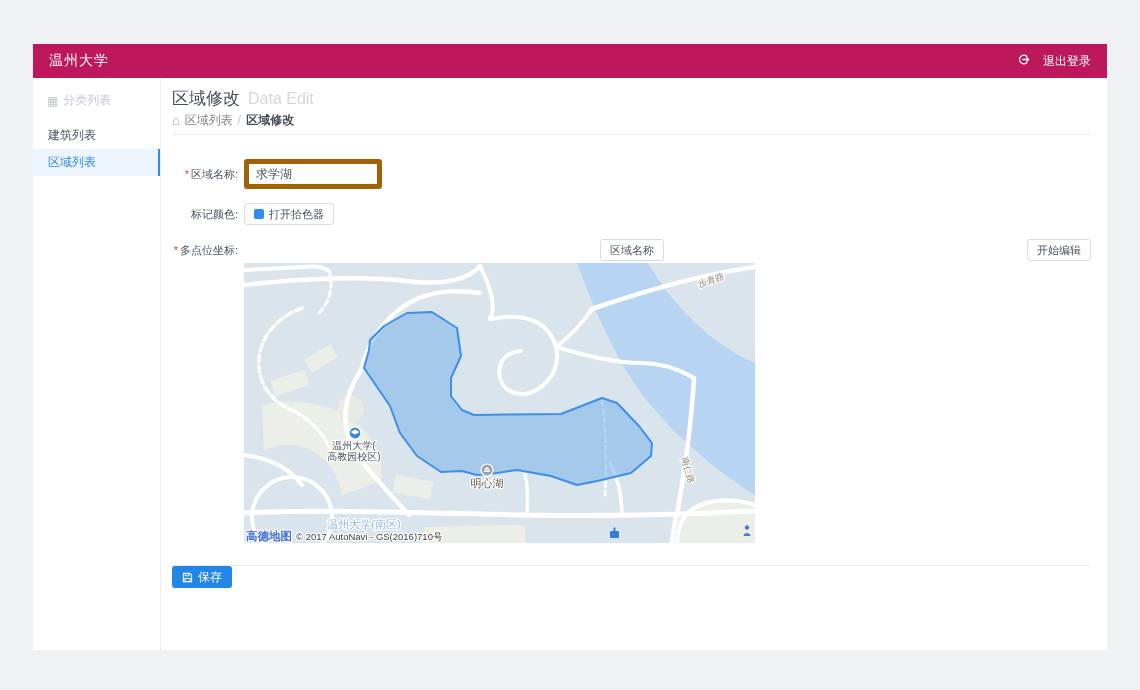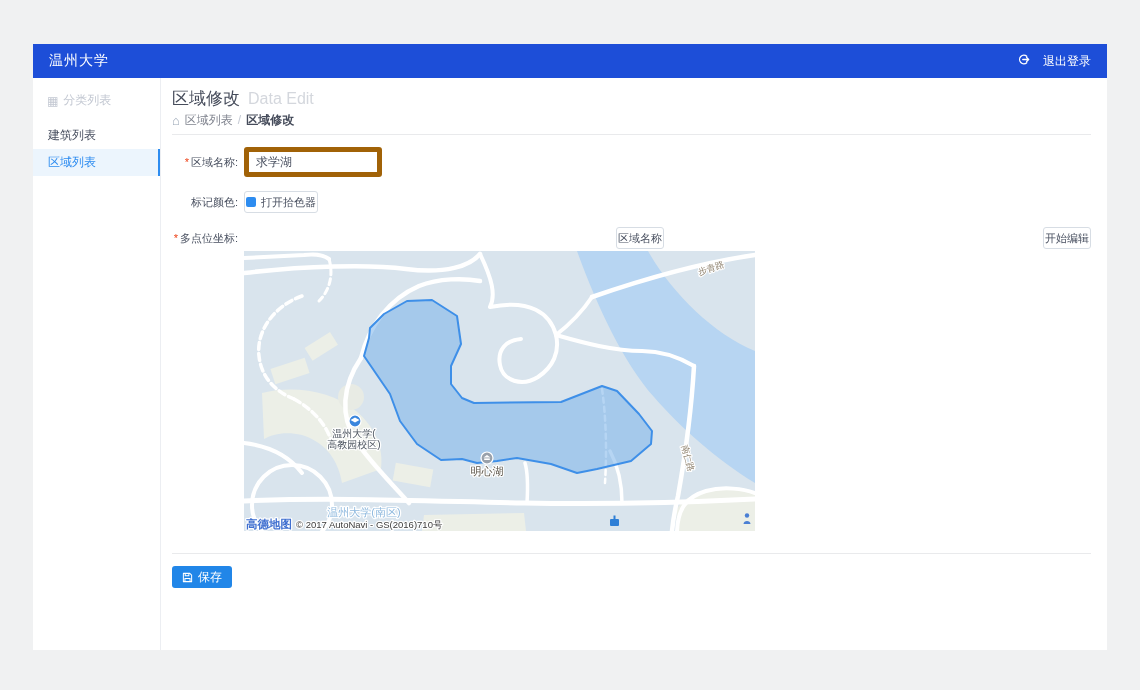--- a/index.html
+++ b/index.html
@@ -1,21 +1,21 @@
 <!DOCTYPE html>
 <html><head>
 <meta charset="utf-8">
 <style>
   html,body{margin:0;padding:0;}
   .stage{position:relative;width:1140px;height:690px;background:#f0f1f2;
          font-family:"Liberation Sans","DejaVu Sans",sans-serif;overflow:hidden;}
   .window{position:absolute;left:33px;top:44px;width:1074px;height:606px;background:#ffffff;}
 
   
-  .topbar{height:34px;background:#1d4ed8;display:flex;align-items:center;
+  .topbar{height:34px;background:#be185d;display:flex;align-items:center;
           justify-content:space-between;padding:0 16px;}
   .brand{color:#fff;font-size:14px;letter-spacing:1px;}
   .logout{display:flex;align-items:flex-start;gap:13px;color:#fff;font-size:12px;cursor:pointer;}
 
   
   .appbody{display:flex;height:572px;}
   .sidebar{width:128px;border-right:1px solid #eceef2;box-sizing:border-box;padding-top:14px;flex-shrink:0;}
   .side-title{display:flex;align-items:center;gap:5px;color:#c3c8d2;font-size:12px;
               padding-left:14px;margin-bottom:13px;}
   .grid-glyph{font-size:12px;line-height:1;}
@@ -29,43 +29,43 @@
   .breadcrumb{margin-top:5px;height:14px;font-size:12px;color:#80848f;
               display:flex;gap:5px;align-items:center;}
   .home-glyph{color:#9ba7b7;font-size:13px;}
   .crumb-root{cursor:pointer;}
   .crumb-sep{color:#c3c8d2;}
   .crumb-current{color:#464c5b;font-weight:bold;}
   .divider{border:none;border-top:1px solid #e9eaec;margin:7px 0 0 0;}
   .divider2{border:none;border-top:1px solid #e9eaec;margin:22px 0 0 0;}
 
   
-  .form{margin-top:12px;}
+  .form{margin-top:24px;}
   .frow{display:flex;align-items:center;margin-bottom:14px;}
   .flabel{width:66px;text-align:right;font-size:11px;color:#495060;margin-right:6px;flex-shrink:0;}
   .req{color:#ed3f14;margin-right:2px;}
   input.text{width:114px;height:20px;border:5px solid #a16207;border-radius:3px;
              font-size:12px;color:#495060;padding:0 7px;outline:none;
              font-family:"Liberation Sans","DejaVu Sans",sans-serif;}
-  .btn{height:22px;display:inline-flex;align-items:center;gap:5px;padding:0 1px;background:#fff;
+  .btn{height:22px;display:inline-flex;align-items:center;gap:5px;padding:0 9px;background:#fff;
        border:1px solid #d7dde4;border-radius:3px;font-size:11px;color:#495060;cursor:pointer;
        font-family:"Liberation Sans","DejaVu Sans",sans-serif;}
   .btn + .btn{margin-left:7px;}
   .swatch{width:10px;height:10px;background:#2d8cf0;border-radius:2px;}
 
   
   .map-wrap{margin:2px 0 0 72px;width:511px;height:280px;cursor:grab;}
   .map-wrap svg{display:block;}
   .map-wrap text{font-family:"Liberation Sans","DejaVu Sans",sans-serif;
                  paint-order:stroke;stroke:#ffffff;stroke-width:2.4px;stroke-linejoin:round;}
   .road{fill:none;stroke:#ffffff;stroke-linecap:round;stroke-linejoin:round;}
   .lake-poly{fill:#7ab2ea;fill-opacity:0.55;stroke:#3e8fe8;stroke-width:2;stroke-linejoin:round;}
 
   
-  .save-btn{margin-top:12px;height:22px;display:inline-flex;align-items:center;gap:5px;
+  .save-btn{margin-top:0;height:22px;display:inline-flex;align-items:center;gap:5px;
             padding:0 10px;background:#2186e8;color:#fff;border:none;border-radius:3px;
             font-size:12px;cursor:pointer;font-family:"Liberation Sans","DejaVu Sans",sans-serif;}
 </style>
 </head>
 <body>
 
 <div class="stage">
   <div class="window">
 
     <div class="topbar">

